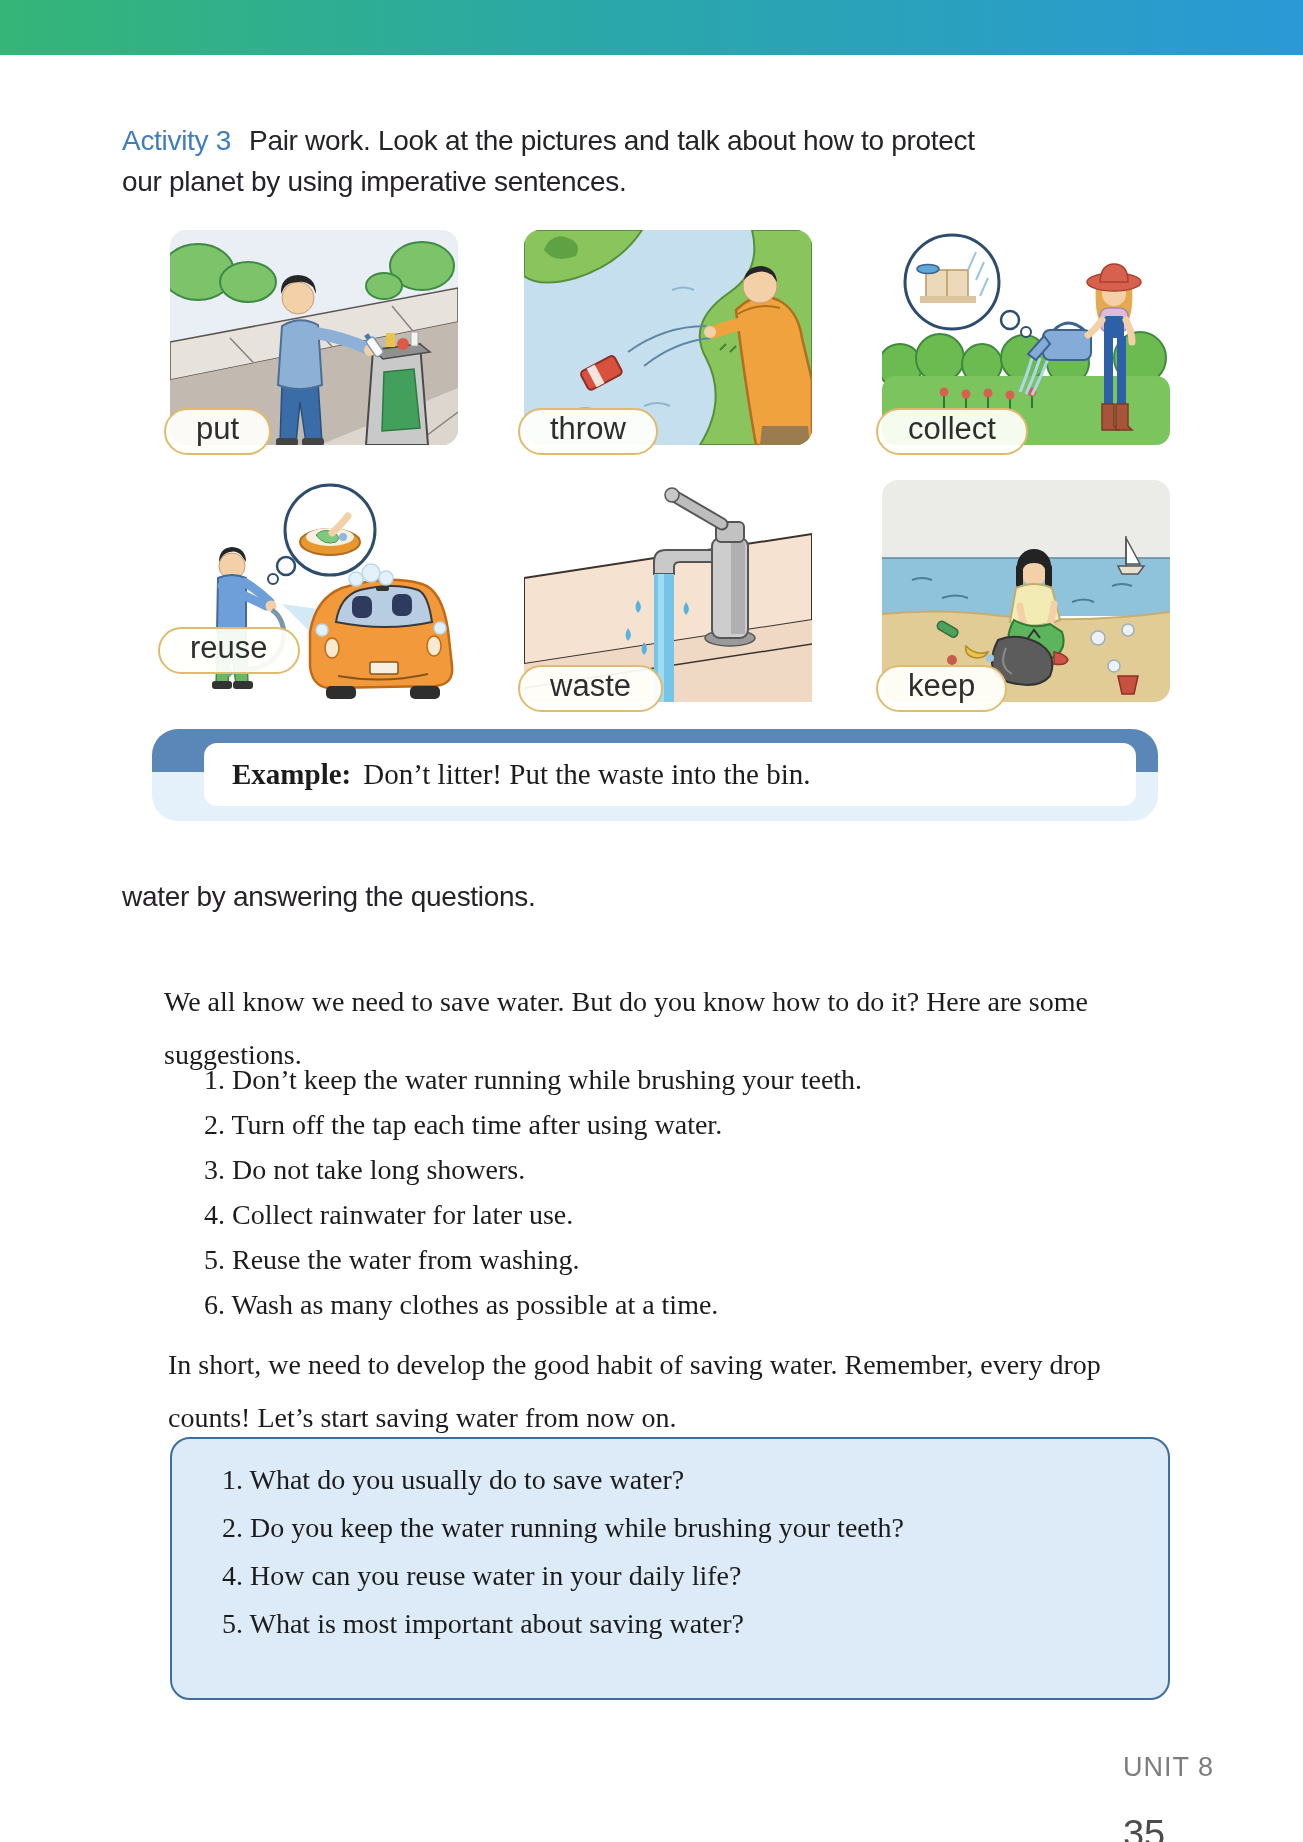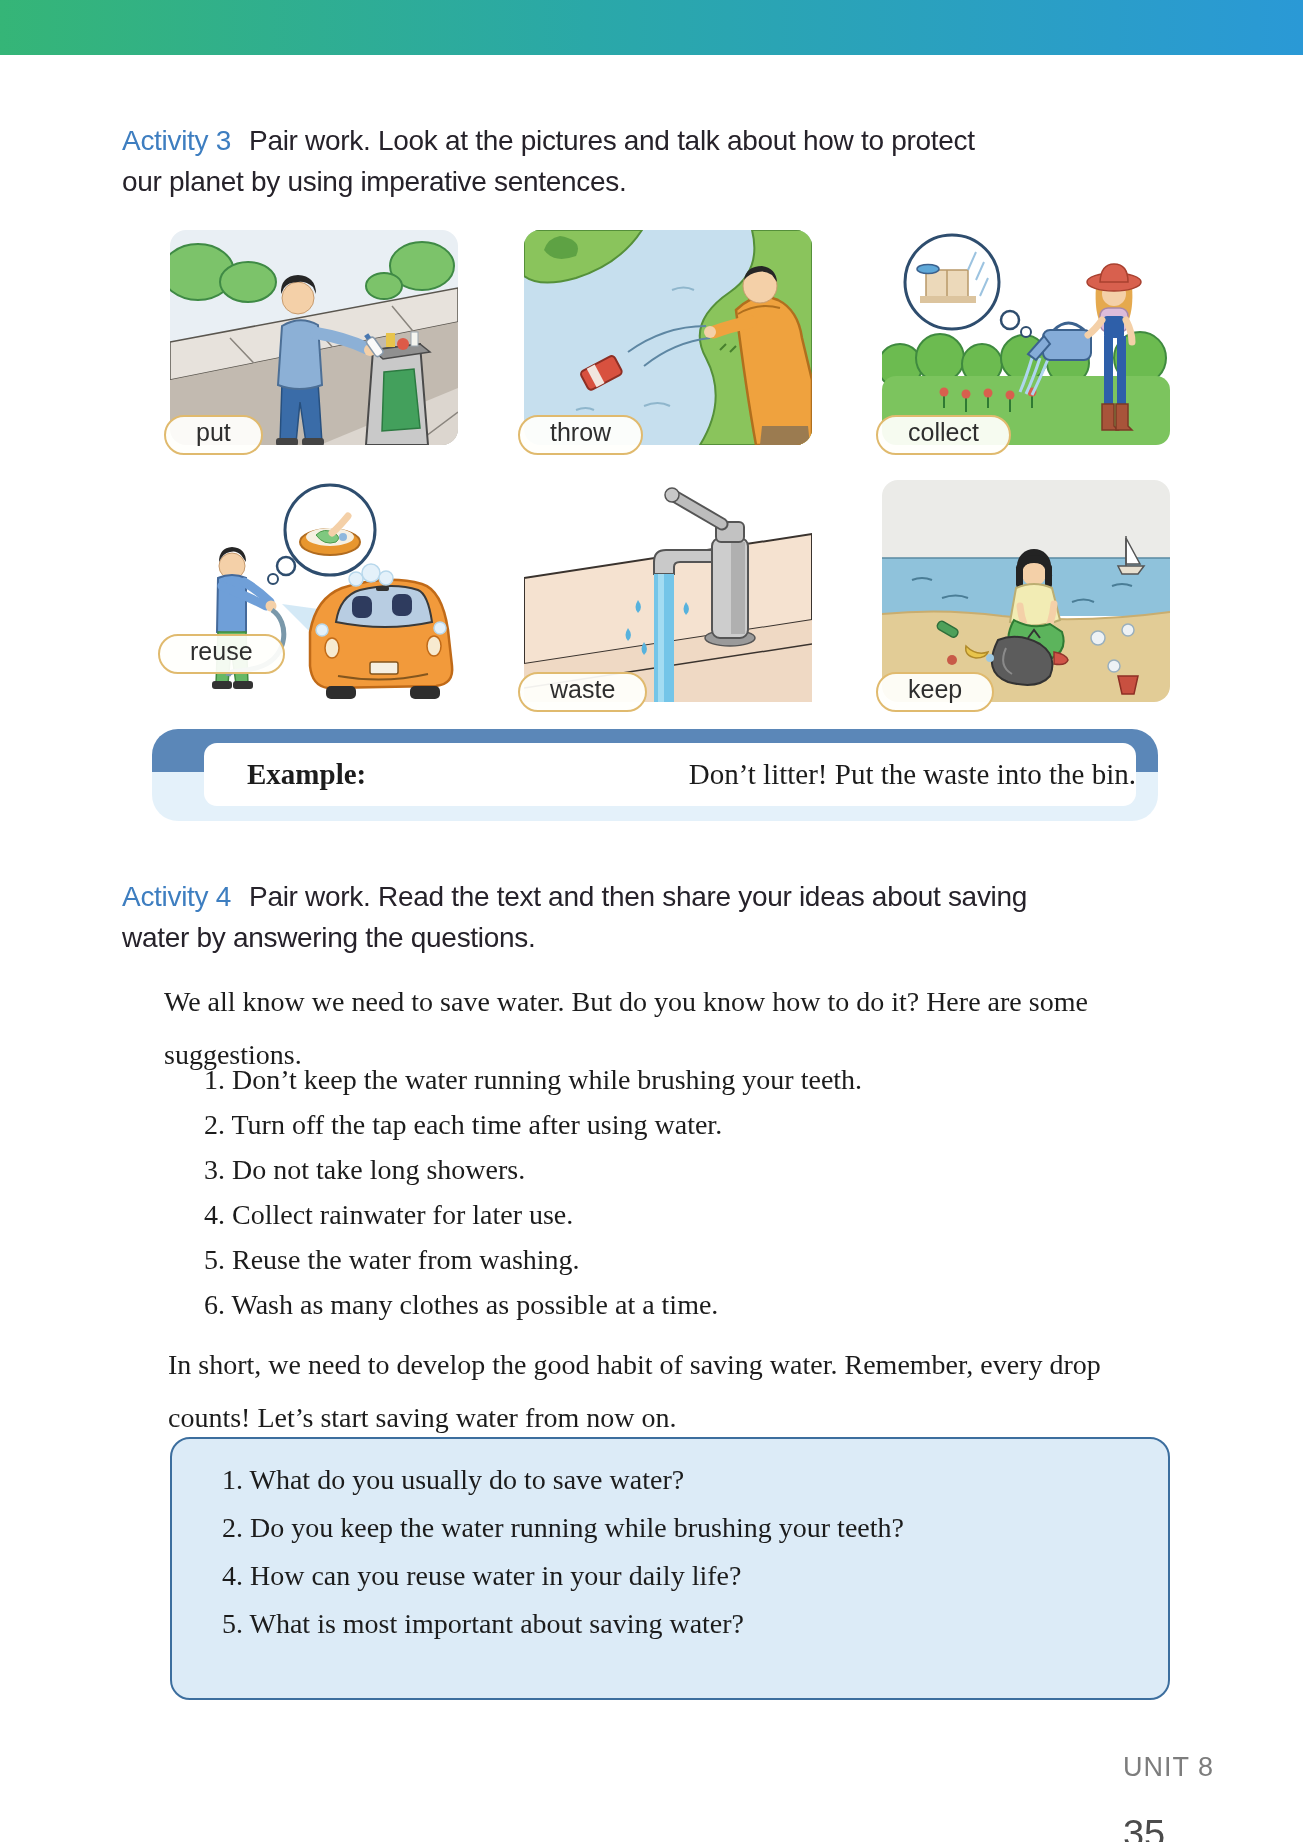--- a/index.html
+++ b/index.html
@@ -19,29 +19,29 @@
   
   .cards{left:170px;top:230px;width:1010px;height:475px;}
   .card{position:absolute;width:288px;}
   .row1{height:215px;top:0;}
   .row2{height:222px;top:250px;}
   .c1{left:0;} .c2{left:354px;} .c3{left:712px;}
   .frame{width:100%;height:100%;border-radius:16px;overflow:hidden;}
   .card svg{display:block;width:100%;height:100%;}
   .pill{position:absolute;left:-6px;bottom:-10px;background:rgba(255,255,252,0.93);
     border:2.5px solid #e0ba6e;border-radius:26px;padding:1px 30px 6px;
-    font-size:25px;color:#2e2e2e;white-space:nowrap;}
+    font-size:31px;color:#2e2e2e;white-space:nowrap;}
   .pill-raised{bottom:28px;left:-12px;}
 
   
   .example-box{left:152px;top:729px;width:1006px;height:92px;border-radius:26px;
     background:linear-gradient(180deg,#5b87b8 0%,#5b87b8 47%,#e4f1fa 47%,#e4f1fa 100%);}
   .example-inner{position:absolute;left:52px;top:14px;right:22px;bottom:15px;background:#fff;
-    border-radius:13px;display:flex;align-items:center;padding-left:43px;
-    font-family:"Liberation Serif",serif;font-size:29px;color:#1c1c1c;white-space:nowrap;justify-content:space-between;}
+    border-radius:13px;display:flex;align-items:center;padding-left:28px;
+    font-family:"Liberation Serif",serif;font-size:29px;color:#1c1c1c;white-space:nowrap;}
   .example-label{font-weight:bold;margin-right:12px;}
 
   
   .serif{font-family:"Liberation Serif",serif;font-size:28px;color:#1c1c1c;white-space:nowrap;}
   .intro{left:164px;top:975px;line-height:53px;}
   .suggestions{left:168px;top:1057px;line-height:45px;margin-left:36px;}
   .outro{left:168px;top:1338px;line-height:53px;}
 
   
   .question-box{left:170px;top:1437px;width:1000px;height:263px;box-sizing:border-box;
@@ -339,21 +339,20 @@
   </div>
 
   <div class="abs example-box">
     <div class="example-inner">
       <span class="example-label">Example:</span>
       <span>Don’t litter! Put the waste into the bin.</span>
     </div>
   </div>
 
   <div class="abs activity-heading" style="left:122px;top:876px;">
-    <div><span class="act-label">Activity 4</span><span>Pair work. Read the text and then share your ideas about saving</span></div>
     <div>water by answering the questions.</div>
   </div>
 
   <div class="abs serif intro">
     <div>We all know we need to save water. But do you know how to do it? Here are some</div>
     <div>suggestions.</div>
   </div>
 
   <div class="abs serif suggestions">
     <div>1. Don’t keep the water running while brushing your teeth.</div>

